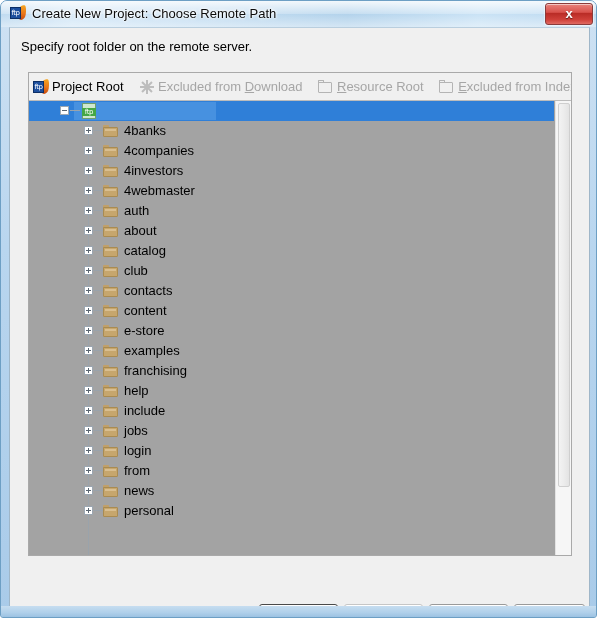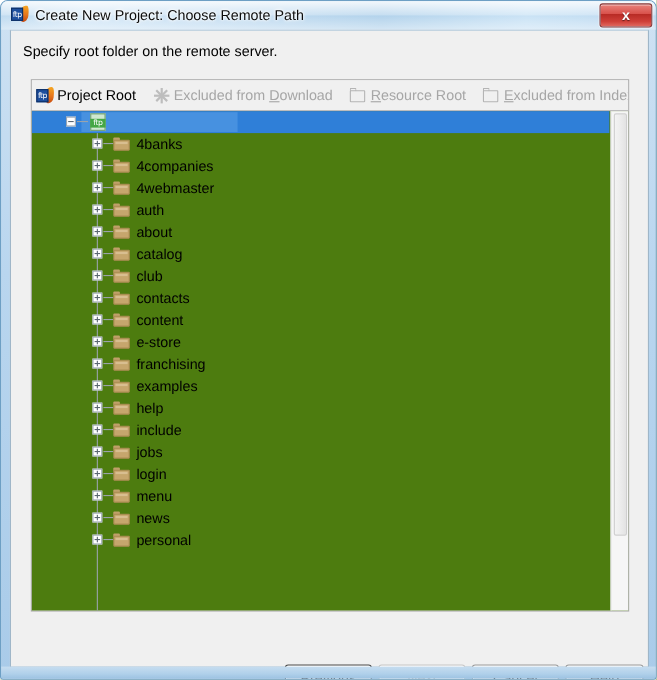--- a/index.html
+++ b/index.html
@@ -204,21 +204,21 @@
   .burst-icon i:nth-child(2){ transform: rotate(45deg); }
   .burst-icon i:nth-child(3){ transform: rotate(90deg); }
   .burst-icon i:nth-child(4){ transform: rotate(135deg); }
 
   
   #tree-viewport {
     position: absolute;
     left: 0; top: 28px;
     width: 542px;
     height: 454px;
-    background: #4d7c0f;
+    background: #a3a3a3;
     overflow: hidden;
   }
   #tree-content {
     position: relative;
     width: 525px;
     height: 100%;
   }
   .row {
     position: relative;
     height: 20px;
@@ -505,20 +505,32 @@
             <div class="row">
               <div class="expander" style="left:55px;">
                 <span class="h"></span>
                 <span class="v"></span>
               </div>
               <div class="hline" style="left:65px;width:9px;"></div>
               <div class="folder-icon" style="left:74px;">
                 <span class="tab"></span>
                 <span class="body"></span>
               </div>
+              <span class="node-label" style="left:95px;">4investors</span>
+            </div>
+            <div class="row">
+              <div class="expander" style="left:55px;">
+                <span class="h"></span>
+                <span class="v"></span>
+              </div>
+              <div class="hline" style="left:65px;width:9px;"></div>
+              <div class="folder-icon" style="left:74px;">
+                <span class="tab"></span>
+                <span class="body"></span>
+              </div>
               <span class="node-label" style="left:95px;">4webmaster</span>
             </div>
             <div class="row">
               <div class="expander" style="left:55px;">
                 <span class="h"></span>
                 <span class="v"></span>
               </div>
               <div class="hline" style="left:65px;width:9px;"></div>
               <div class="folder-icon" style="left:74px;">
                 <span class="tab"></span>
@@ -601,44 +613,44 @@
             <div class="row">
               <div class="expander" style="left:55px;">
                 <span class="h"></span>
                 <span class="v"></span>
               </div>
               <div class="hline" style="left:65px;width:9px;"></div>
               <div class="folder-icon" style="left:74px;">
                 <span class="tab"></span>
                 <span class="body"></span>
               </div>
+              <span class="node-label" style="left:95px;">examples</span>
+            </div>
+            <div class="row">
+              <div class="expander" style="left:55px;">
+                <span class="h"></span>
+                <span class="v"></span>
+              </div>
+              <div class="hline" style="left:65px;width:9px;"></div>
+              <div class="folder-icon" style="left:74px;">
+                <span class="tab"></span>
+                <span class="body"></span>
+              </div>
               <span class="node-label" style="left:95px;">franchising</span>
             </div>
             <div class="row">
               <div class="expander" style="left:55px;">
                 <span class="h"></span>
                 <span class="v"></span>
               </div>
               <div class="hline" style="left:65px;width:9px;"></div>
               <div class="folder-icon" style="left:74px;">
                 <span class="tab"></span>
                 <span class="body"></span>
               </div>
-              <span class="node-label" style="left:95px;">examples</span>
-            </div>
-            <div class="row">
-              <div class="expander" style="left:55px;">
-                <span class="h"></span>
-                <span class="v"></span>
-              </div>
-              <div class="hline" style="left:65px;width:9px;"></div>
-              <div class="folder-icon" style="left:74px;">
-                <span class="tab"></span>
-                <span class="body"></span>
-              </div>
               <span class="node-label" style="left:95px;">help</span>
             </div>
             <div class="row">
               <div class="expander" style="left:55px;">
                 <span class="h"></span>
                 <span class="v"></span>
               </div>
               <div class="hline" style="left:65px;width:9px;"></div>
               <div class="folder-icon" style="left:74px;">
                 <span class="tab"></span>
@@ -673,21 +685,21 @@
             <div class="row">
               <div class="expander" style="left:55px;">
                 <span class="h"></span>
                 <span class="v"></span>
               </div>
               <div class="hline" style="left:65px;width:9px;"></div>
               <div class="folder-icon" style="left:74px;">
                 <span class="tab"></span>
                 <span class="body"></span>
               </div>
-              <span class="node-label" style="left:95px;">menu</span>
+              <span class="node-label" style="left:95px;">from</span>
             </div>
             <div class="row">
               <div class="expander" style="left:55px;">
                 <span class="h"></span>
                 <span class="v"></span>
               </div>
               <div class="hline" style="left:65px;width:9px;"></div>
               <div class="folder-icon" style="left:74px;">
                 <span class="tab"></span>
                 <span class="body"></span>

